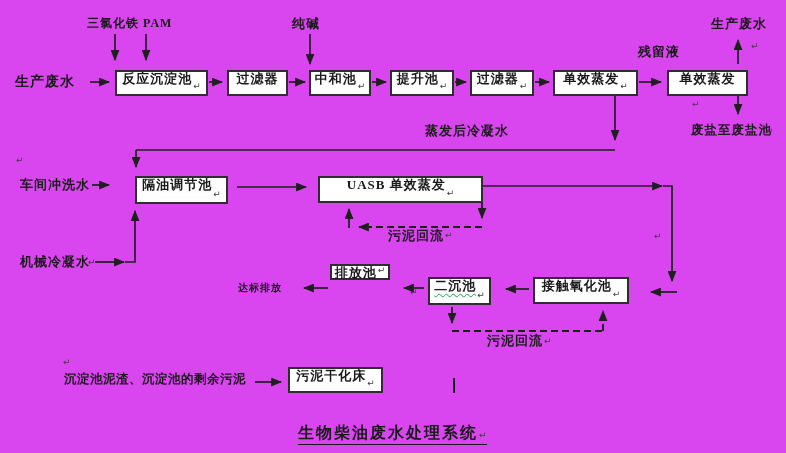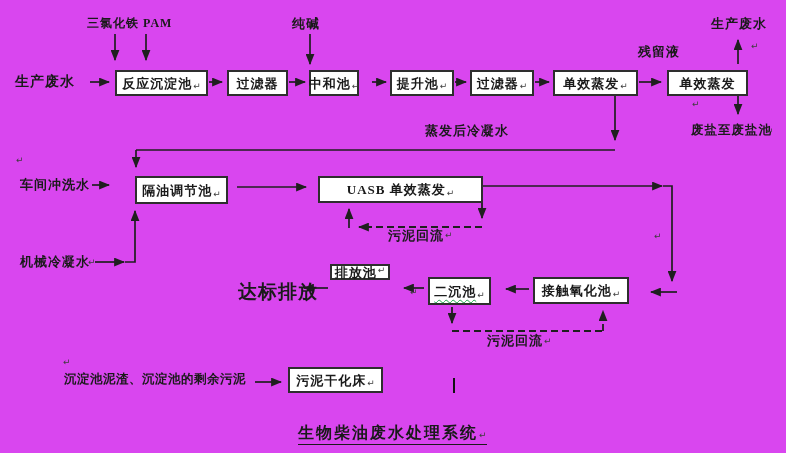--- a/index.html
+++ b/index.html
@@ -3,21 +3,21 @@
 <meta charset="utf-8">
 <style>
   html,body{margin:0;padding:0;background:#fff;}
   #stage{
     position:relative;width:786px;height:453px;background:#d946ef;overflow:hidden;
     font-family:"Liberation Serif","DejaVu Serif",serif;color:#1a1a1a;
   }
   #flow-lines{position:absolute;left:0;top:0;width:786px;height:453px;pointer-events:none;}
   .node{
     position:absolute;box-sizing:border-box;border:2px solid #2e2e2e;background:#fff;
-    display:flex;align-items:center;justify-content:center;
+    display:flex;align-items:flex-start;justify-content:center;
     font-weight:700;font-size:13px;letter-spacing:1px;white-space:nowrap;line-height:1;
   }
   .lbl{
     position:absolute;font-weight:700;font-size:13px;letter-spacing:1px;
     white-space:nowrap;line-height:1.1;
   }
   .pm{
     position:absolute;font-family:"DejaVu Sans",sans-serif;font-weight:400;
     font-size:9px;color:#3c3c3c;letter-spacing:0;line-height:1;
   }
@@ -91,31 +91,31 @@
   <span class="lbl" style="left:15px;top:74px;font-size:14px"><span>生产废水</span></span>
   <span class="lbl" style="left:20px;top:178px;font-size:13px"><span>车间冲洗水</span></span>
   <span class="lbl" style="left:20px;top:255px;font-size:13px"><span>机械冷凝水</span></span>
   <span class="lbl" style="left:64px;top:373px;font-size:12.5px;letter-spacing:0.5px"><span>沉淀池泥渣、沉淀池的剩余污泥</span></span>
 
   <span class="lbl" style="left:638px;top:45px"><span>残留液</span></span>
   <span class="lbl" style="left:711px;top:17px"><span>生产废水</span></span>
   <span class="lbl" style="left:691px;top:124px;font-size:12.5px"><span>废盐至废盐池</span></span>
   <span class="lbl" style="left:425px;top:124px"><span>蒸发后冷凝水</span></span>
   <span class="lbl" style="left:388px;top:229px"><span>污泥回流</span></span>
-  <span class="lbl" style="left:238px;top:282px;font-size:19px"><span>达标排放</span></span>
+  <span class="lbl" style="left:238px;top:282px;font-size:10px"><span>达标排放</span></span>
   <span class="lbl" style="left:487px;top:334px"><span>污泥回流</span></span>
 
   <div class="node" style="left:115px;top:70px;width:93px;height:26px">
       <span>反应沉淀池</span>
       <span class="pm-in">↵</span>
     </div>
   <div class="node" style="left:227px;top:70px;width:61px;height:26px">
       <span>过滤器</span>
     </div>
-  <div class="node" style="left:309px;top:70px;width:50px;height:26px">
+  <div class="node" style="left:309px;top:70px;width:62px;height:26px">
       <span>中和池</span>
       <span class="pm-in">↵</span>
     </div>
   <div class="node" style="left:390px;top:70px;width:64px;height:26px">
       <span>提升池</span>
       <span class="pm-in">↵</span>
     </div>
   <div class="node" style="left:470px;top:70px;width:64px;height:26px">
       <span>过滤器</span>
       <span class="pm-in">↵</span>

